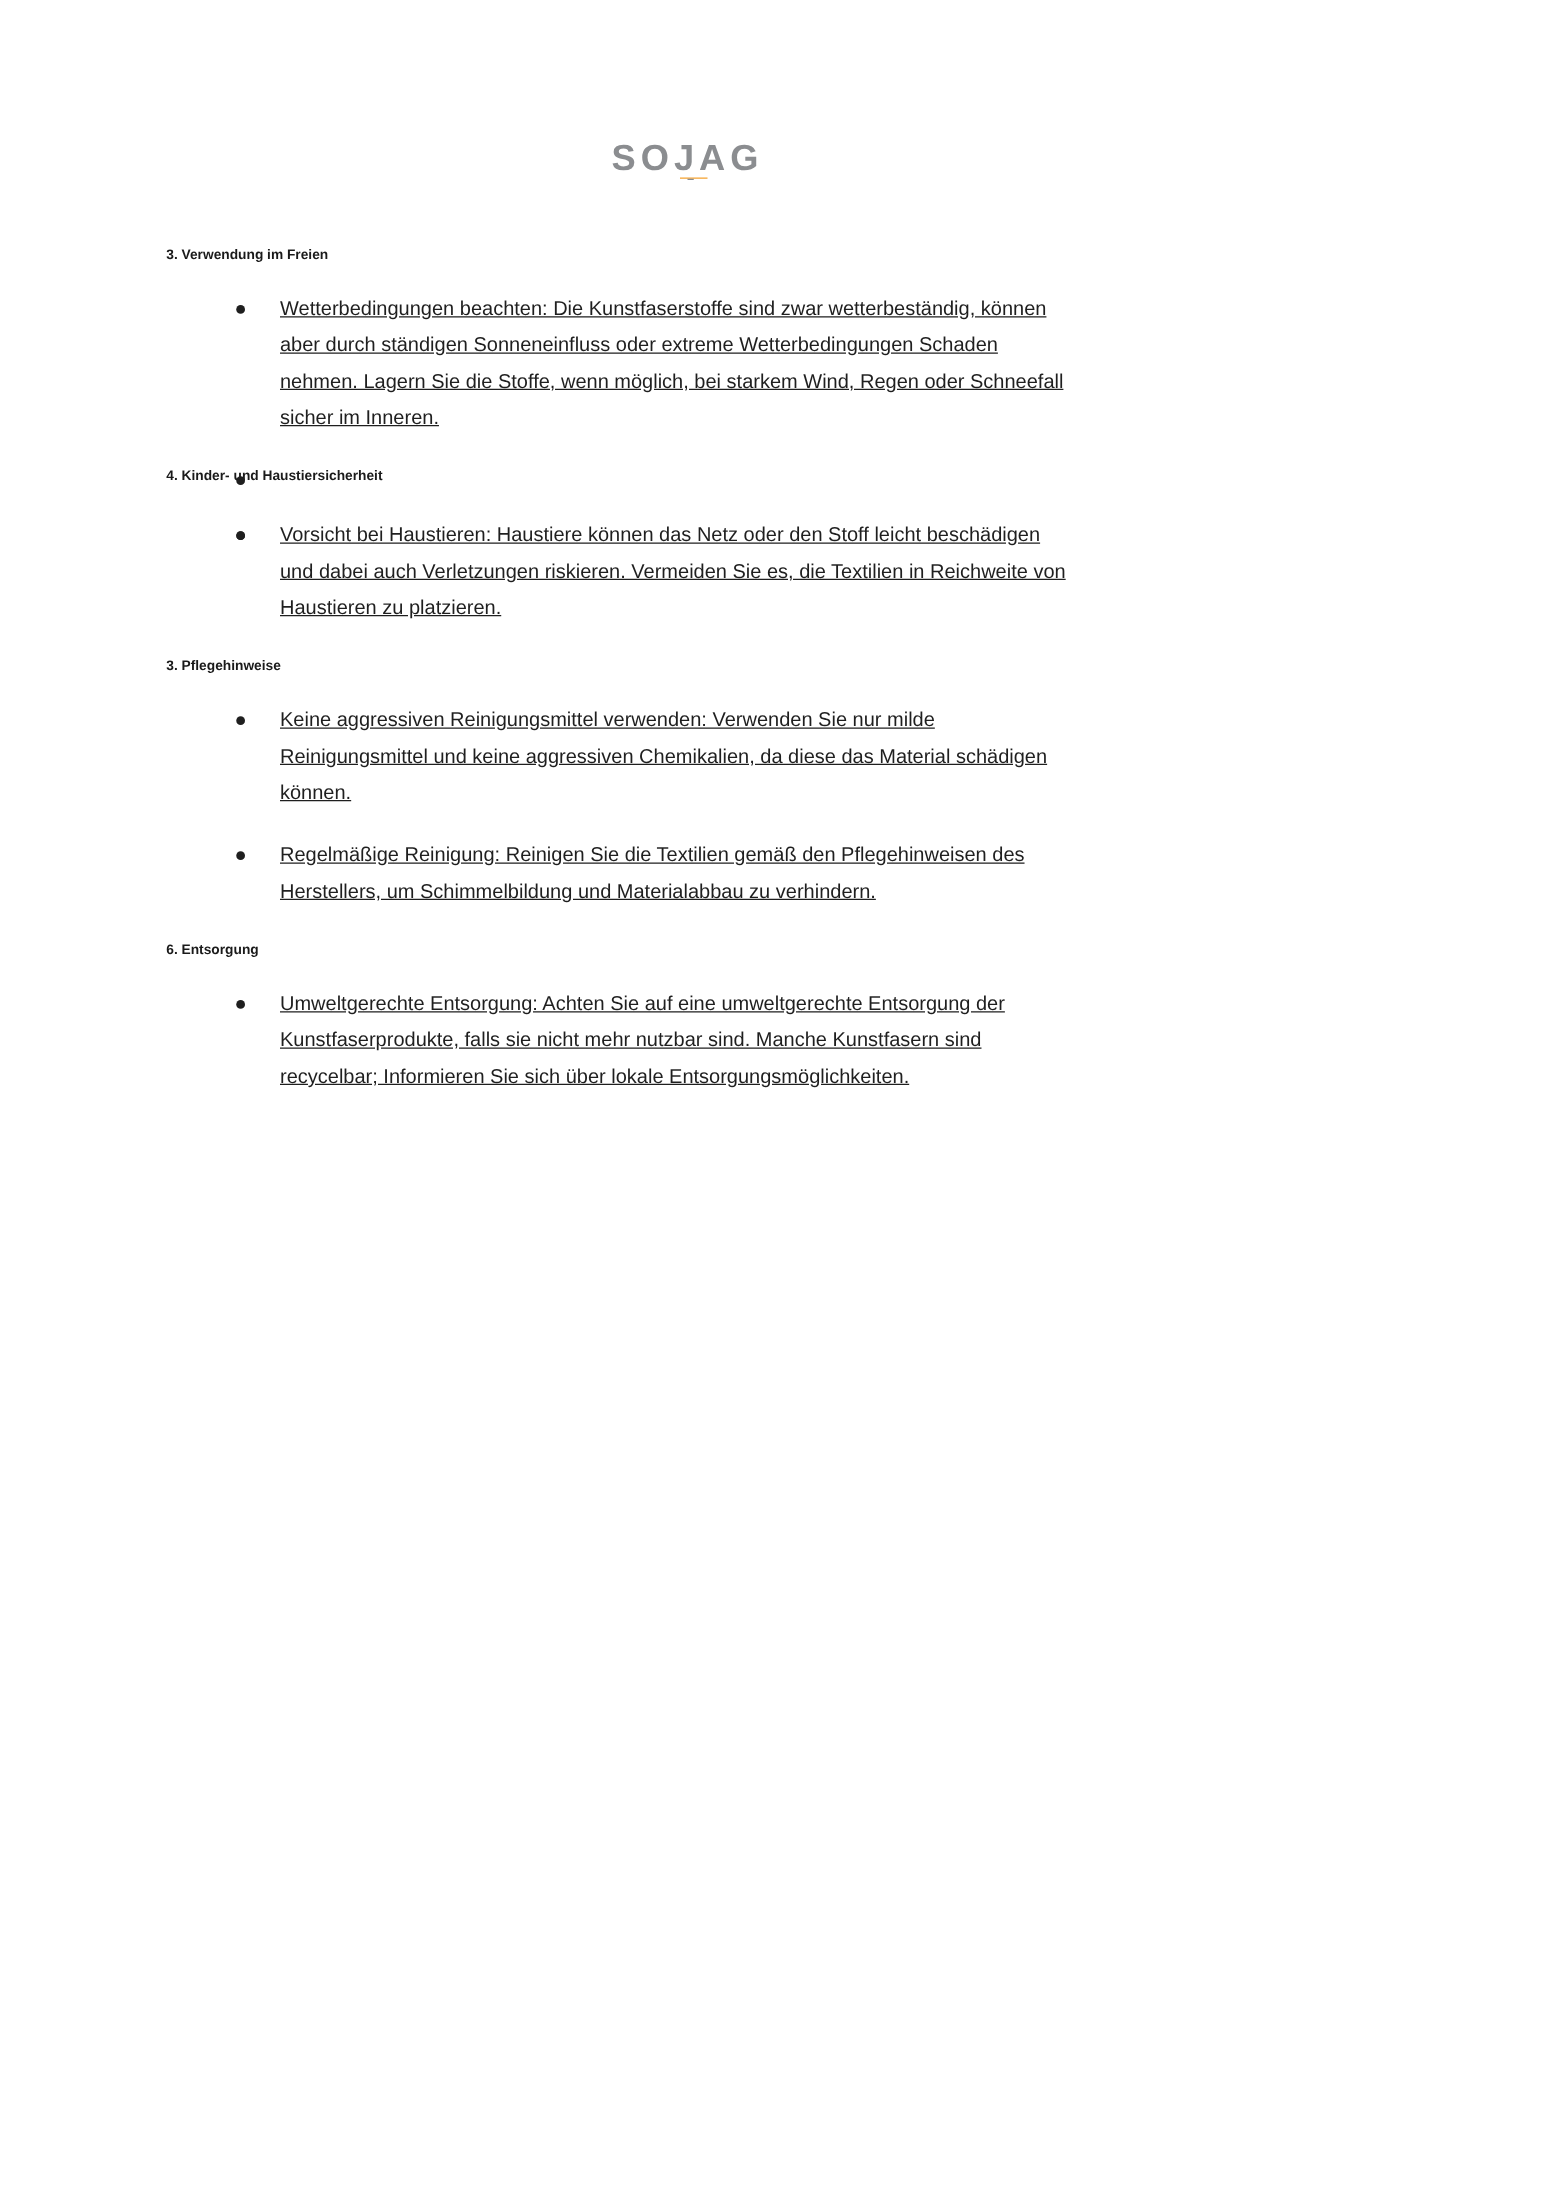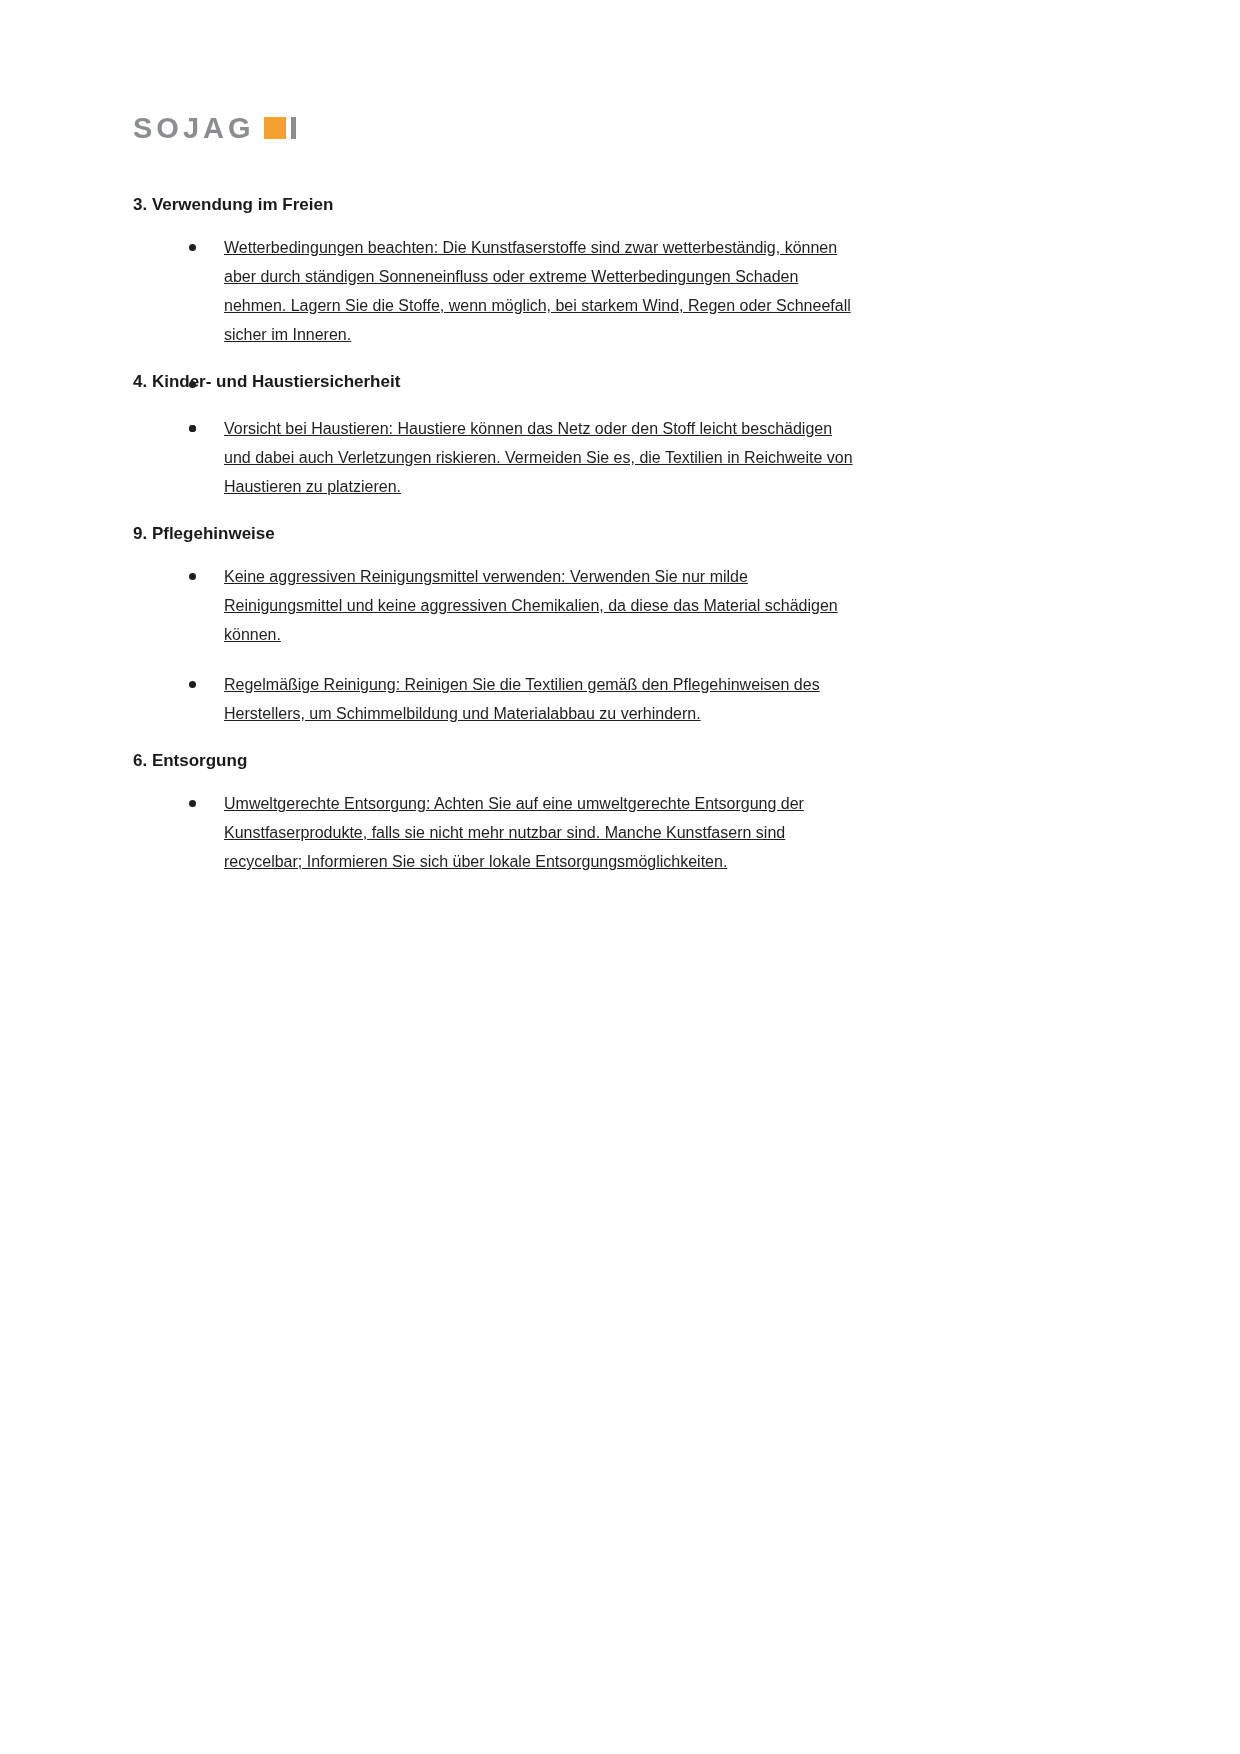--- a/index.html
+++ b/index.html
@@ -15,20 +15,21 @@
     background: #ffffff;
     padding: 113px 273px 0 133px;
     overflow: hidden;
   }
   
   .logo {
     display: flex;
     align-items: center;
     height: 30px;
     margin-bottom: 50px;
+    flex-direction: column;
   }
   .logo-text {
     font-size: 29px;
     font-weight: 600;
     letter-spacing: 4px;
     color: #8b8d90;
     line-height: 1;
   }
   .logo-square {
     display: inline-block;
@@ -39,21 +40,21 @@
   }
   .logo-bar {
     display: inline-block;
     width: 5px;
     height: 22px;
     background: #8b8d90;
     margin-left: 5px;
   }
   
   .section-heading {
-    font-size: 17px;
+    font-size: 11px;
     font-weight: 700;
     line-height: 23px;
     color: #1a1a1a;
     margin: 14px 0 17px 0;
   }
   section:first-of-type .section-heading { margin-top: 14px; }
   ul.bullets {
     list-style: none;
     text-decoration: underline;
   }
@@ -117,21 +118,21 @@
         <li class="bullet-item">
           <span class="bullet-dot"></span>
           <span class="bullet-text">Vorsicht bei Haustieren: Haustiere können das Netz oder den Stoff leicht beschädigen
 und dabei auch Verletzungen riskieren. Vermeiden Sie es, die Textilien in Reichweite von
 Haustieren zu platzieren.</span>
         </li>
       </ul>
     </section>
 
     <section>
-      <h2 class="section-heading">9. Pflegehinweise</h2>
+      <h2 class="section-heading">3. Pflegehinweise</h2>
       <ul class="bullets">
         <li class="bullet-item">
           <span class="bullet-dot"></span>
           <span class="bullet-text">Keine aggressiven Reinigungsmittel verwenden: Verwenden Sie nur milde
 Reinigungsmittel und keine aggressiven Chemikalien, da diese das Material schädigen
 können.</span>
         </li>
         <li class="bullet-item">
           <span class="bullet-dot"></span>
           <span class="bullet-text">Regelmäßige Reinigung: Reinigen Sie die Textilien gemäß den Pflegehinweisen des

